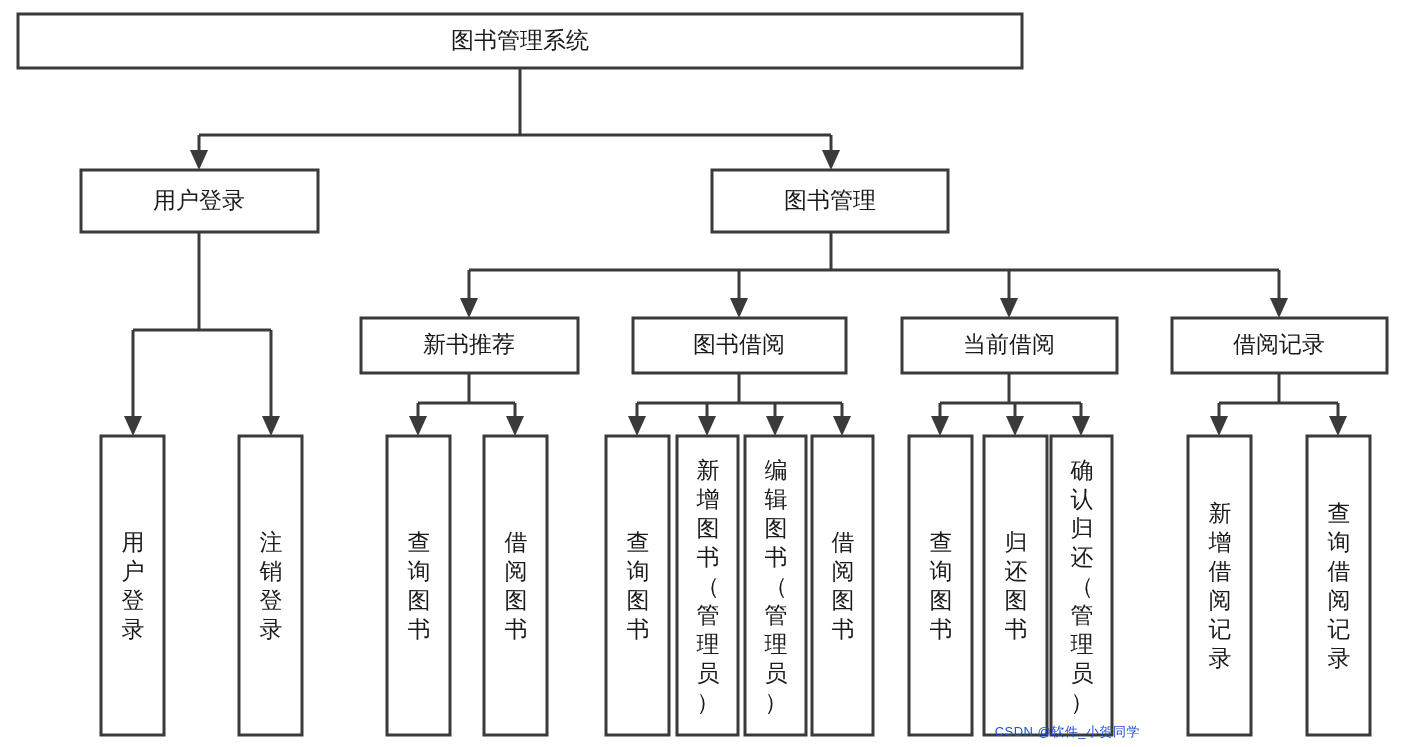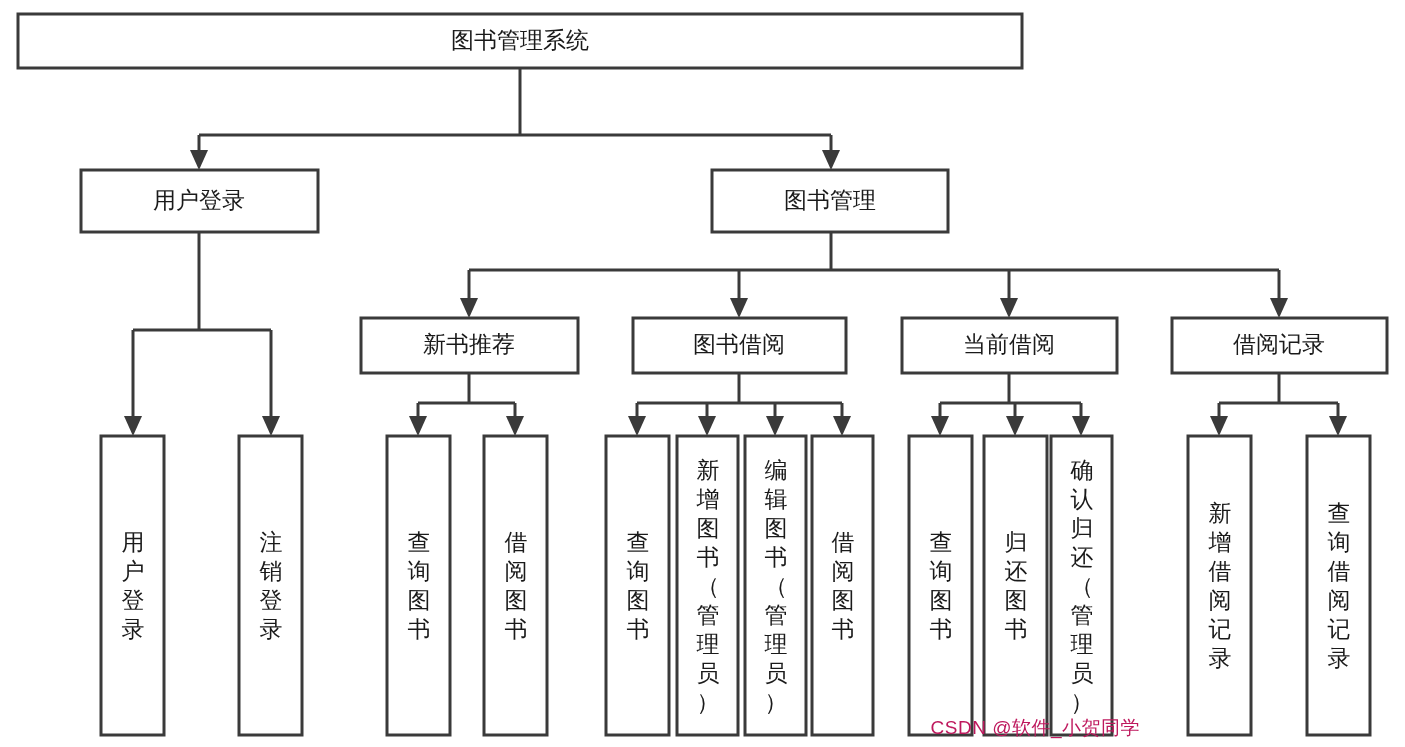--- a/index.html
+++ b/index.html
@@ -52,22 +52,22 @@
     font-family: "Liberation Sans", "DejaVu Sans", sans-serif;
     font-size: 23px;
     fill: #1a1a1a;
     text-anchor: middle;
   }
   .watermark {
     position: absolute;
     right: 8px;
     bottom: 6px;
     font-family: "Liberation Sans", "DejaVu Sans", sans-serif;
-    font-size: 19px;
-    color: #be185d;
+    font-size: 13px;
+    color: #1d4ed8;
     letter-spacing: 0.5px;
     white-space: nowrap;
     pointer-events: none;
   }
 </style>
 </head>
 <body>
 
 <div id="diagram-root">
   <svg class="flow" viewBox="0 0 1405 747">

